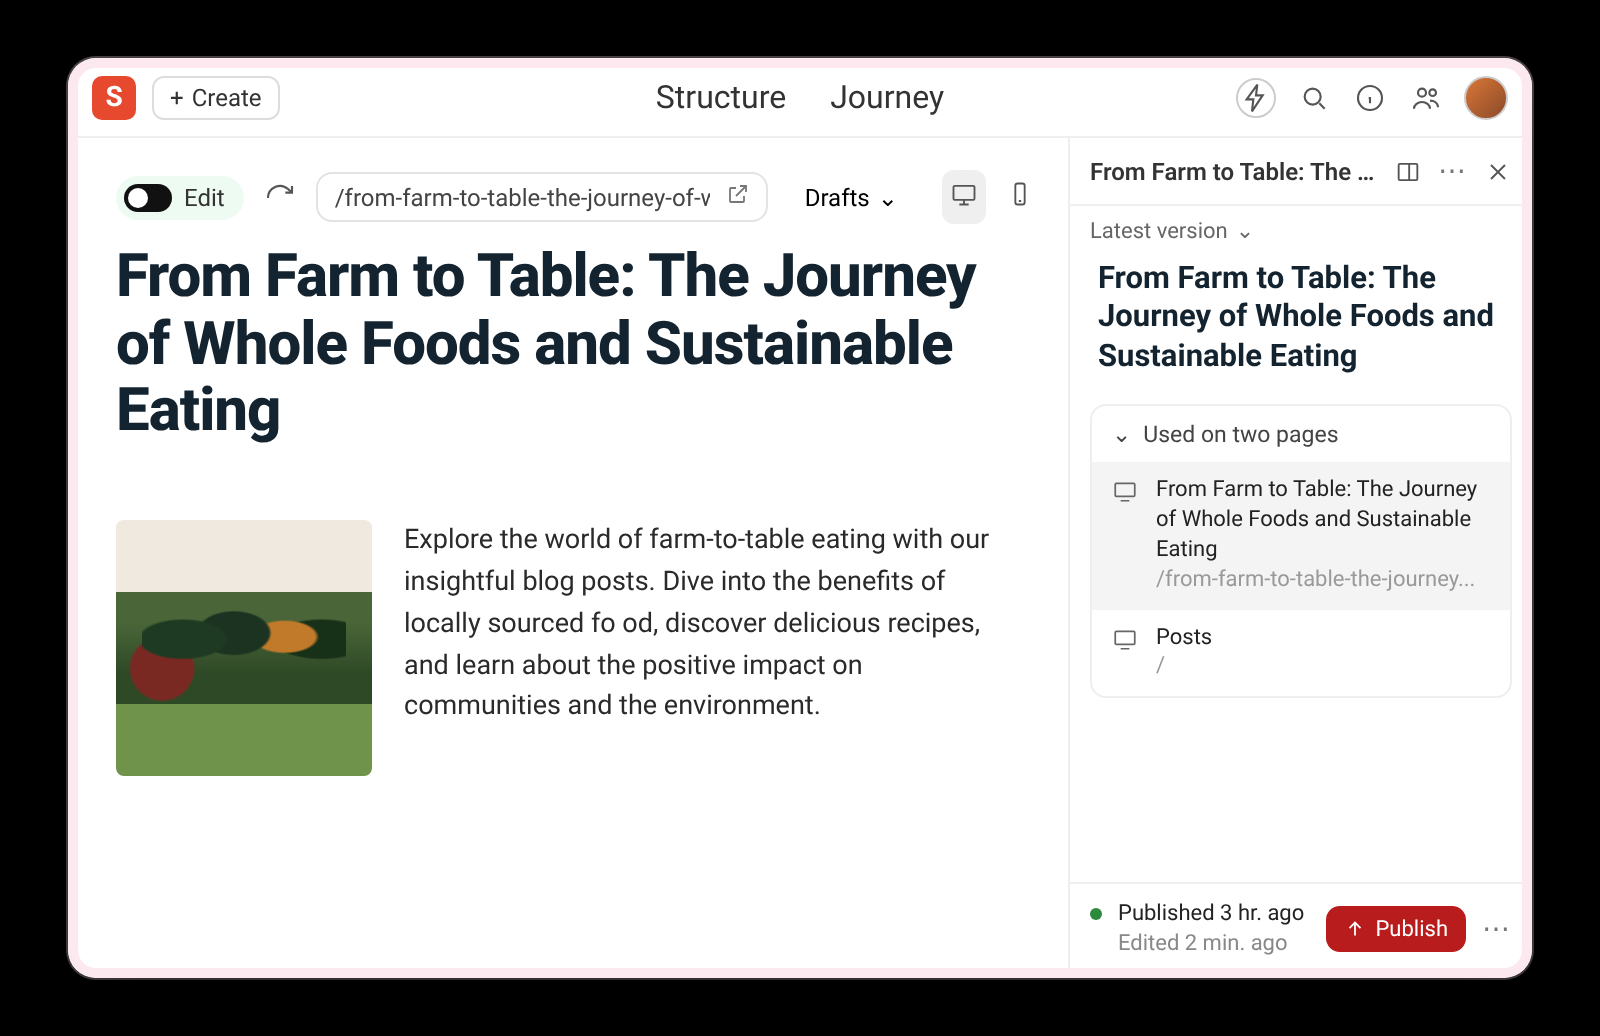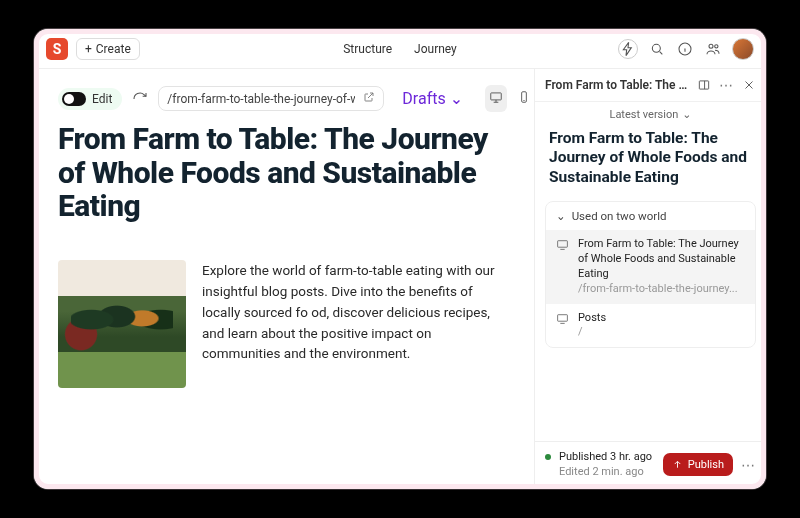--- a/index.html
+++ b/index.html
@@ -56,21 +56,21 @@
     border-radius:6px;
     font-size:12px;
     color:#333;
     cursor:pointer;
   }
   .nav-tabs {
     position:absolute;
     left:50%;
     transform:translateX(-50%);
     display:flex;gap:2px;
-    font-size:12px;
+    font-size:16px;
   }
   .nav-tab {
     padding:5px 10px;
     border-radius:6px;
     color:#333;
     cursor:pointer;
   }
   .nav-tab.active { background:#eee; }
   .top-right {
     margin-left:auto;
@@ -107,21 +107,21 @@
     display:flex;align-items:center;gap:8px;
     border:1px solid #e3e3e3;
     border-radius:8px;
     padding:4px 8px;
     font-size:12px;
     color:#444;
     width:226px;
   }
   .url-text{flex:1;overflow:hidden;white-space:nowrap;}
   .ext-link svg{width:12px;height:12px;stroke:#777;fill:none;stroke-width:1.8;}
-  .drafts{font-size:16px;color:#6d28d9;padding:4px 8px;display:flex;align-items:flex-start;gap:4px;}
+  .drafts{font-size:12px;color:#000000;padding:4px 8px;display:flex;align-items:flex-start;gap:4px;}
   .device-icons{display:flex;align-items:center;gap:6px;margin-left:4px;}
   .device-icons .dev{padding:4px;border-radius:6px;}
   .device-icons .dev.active{background:#efefef;}
   .device-icons svg{width:14px;height:14px;stroke:#555;fill:none;stroke-width:1.6;}
 
   
   .body-area{flex:1;display:flex;overflow:hidden;}
   .main-editor{
     flex:1;
     padding: 16px 24px 20px 24px;
@@ -171,21 +171,21 @@
     overflow:hidden;
   }
   .side-head{
     display:flex;align-items:center;gap:8px;
     padding:8px 10px;
     border-bottom:1px solid #f0f0f0;
   }
   .side-head-title{flex:1;font-size:12px;font-weight:600;white-space:nowrap;overflow:hidden;text-overflow:ellipsis;}
   .side-head svg{width:14px;height:14px;stroke:#555;fill:none;stroke-width:1.6;}
   .mini-icon{cursor:pointer;display:flex;}
-  .version-row{display:flex;justify-content:center;padding:6px 10px;font-size:11px;color:#666;gap:4px;align-items:center;}
+  .version-row{display:flex;justify-content:flex-start;padding:6px 10px;font-size:11px;color:#666;gap:4px;align-items:center;}
   .side-title{
     font-weight:700;font-size:15.5px;line-height:1.25;color:#13232f;
     padding:2px 14px 10px 14px;
   }
   .usage-box{
     margin:4px 10px;
     border:1px solid #eee;border-radius:8px;
     overflow:hidden;
   }
   .usage-head{
@@ -339,21 +339,21 @@
       </div>
       <div class="version-row">
         <span>Latest version</span>
         <span>⌄</span>
       </div>
       <div class="side-title">From Farm to Table: The Journey of Whole Foods and Sustainable Eating</div>
 
       <div class="usage-box">
         <div class="usage-head">
           <span>⌄</span>
-          <span>Used on two world</span>
+          <span>Used on two pages</span>
         </div>
         <div class="usage-item active">
           <div class="u-ico">
             <svg viewBox="0 0 24 24">
                 <rect x="3" y="5" width="18" height="12" rx="1"></rect>
                 <path d="M8 21h8"></path>
               </svg>
           </div>
           <div class="u-body">
             <div class="u-title">From Farm to Table: The Journey of Whole Foods and Sustainable Eating</div>

